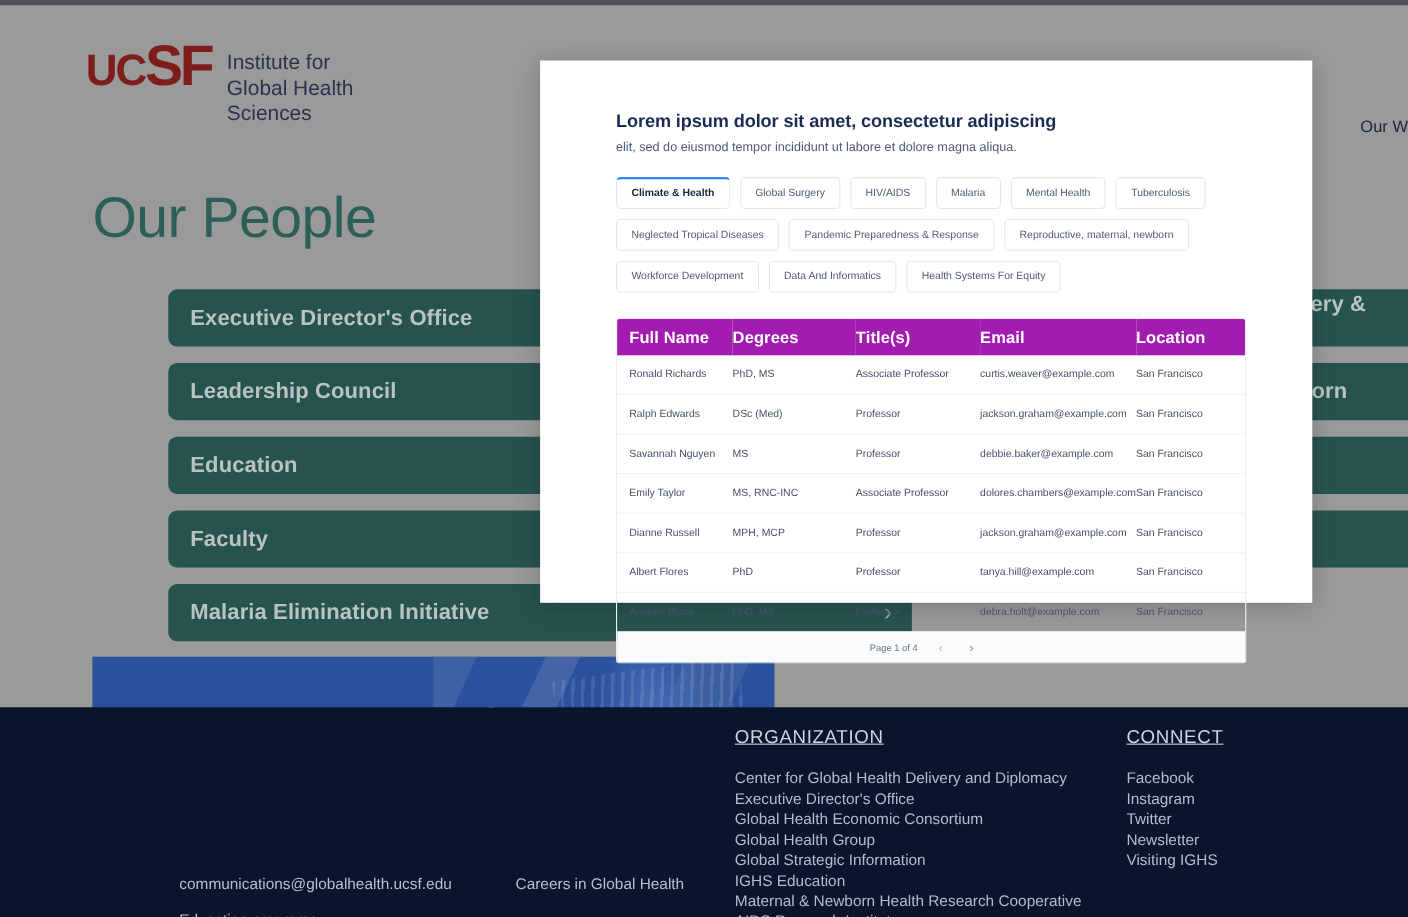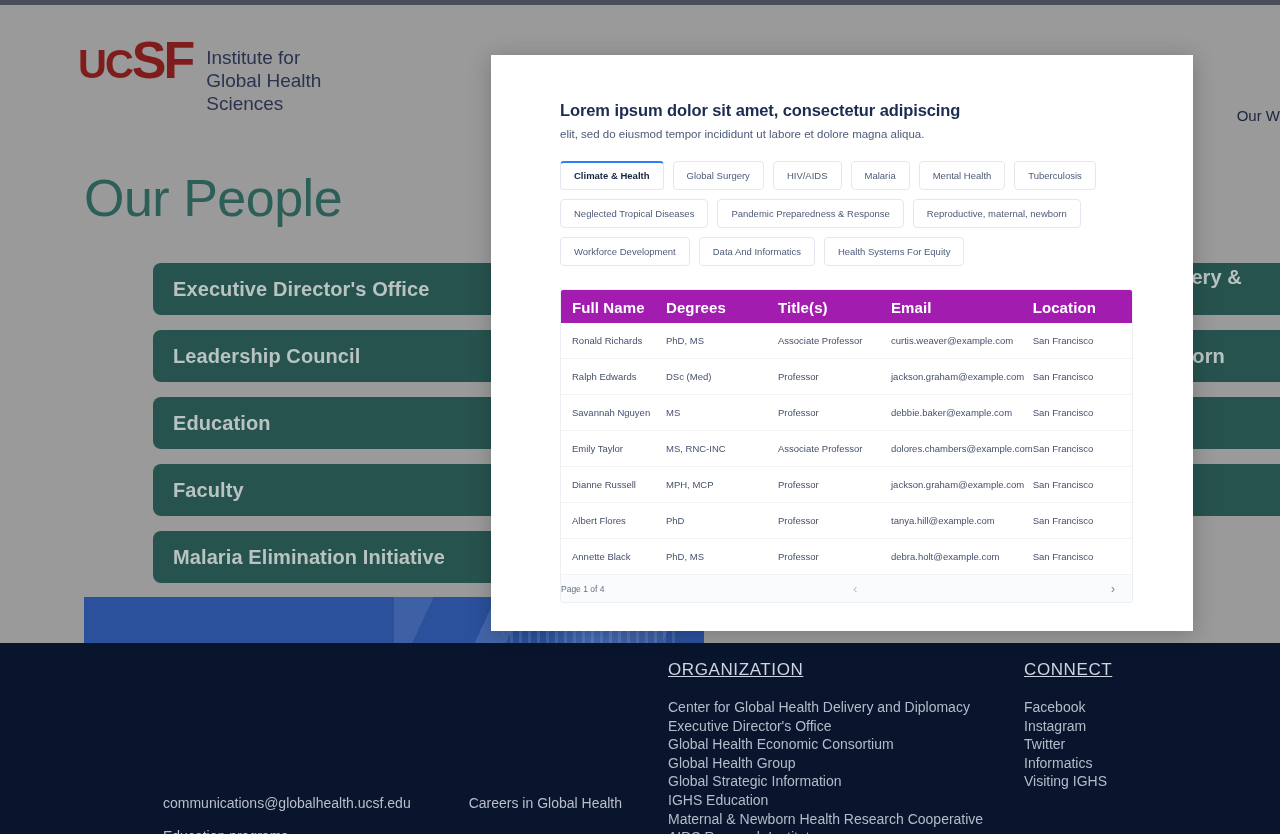--- a/index.html
+++ b/index.html
@@ -130,21 +130,21 @@
     font-size: 17px; color: #cfd5e0; letter-spacing: .6px; margin-bottom: 18px;
     font-weight: 400;
     text-decoration: underline;
   }
   .f-item { font-size: 14px; line-height: 18.6px; color: #b4bccb; }
   .f-col-org .f-item { margin-bottom: 0px; }
   .f-col-connect .f-item { margin-bottom: 0px; }
 
   
   .modal {
-    position: absolute; left: 491px; top: 55px; width: 702px; height: 576px;
+    position: absolute; left: 491px; top: 55px; width: 702px; height: 493px;
     background: #fff;
     box-shadow: 0 3px 22px rgba(0,0,0,0.22);
   }
   .modal-body { padding: 46px 60px 0 69px; }
   .m-title {
     font-size: 16.5px; font-weight: bold; color: #1b2b52; letter-spacing: -0.1px;
   }
   .m-sub { font-size: 11.5px; color: #4d5b78; margin-top: 8px; }
 
   .chips { margin-top: 21px; display: flex; flex-wrap: wrap; gap: 9px 9px; }
@@ -177,21 +177,21 @@
   tbody td:first-child { padding-left: 11px; }
   tbody tr:last-child td { border-bottom: none; }
   .col-name { width: 105px; }
   .col-deg  { width: 112px; margin-left: 36px; }
   .col-title{ width: 113px; }
   .col-email{ width: 133px; }
   .col-loc  { width: auto; }
 
   .tfoot {
     background: #fafbfc; border-top: 1px solid #f1f3f7;
-    height: 28px; display: flex; align-items: center; justify-content: space-between;
+    height: 28px; display: flex; align-items: center; justify-content: center;
     padding-right: 12px; gap: 14px;
   }
   .pg-label { font-size: 8.5px; color: #667089; }
   .pg-btn {
     font-size: 12px; color: #b4bcca; width: 14px; text-align: center;
     line-height: 12px;
   }
   .pg-btn.next { color: #7d879b; }
 </style>
 </head>
@@ -287,21 +287,21 @@
         <div class="f-item">IGHS Education</div>
         <div class="f-item">Maternal &amp; Newborn Health Research Cooperative</div>
         <div class="f-item">AIDS Research Institute</div>
       </div>
 
       <div class="f-col-connect">
         <div class="f-head">CONNECT</div>
         <div class="f-item">Facebook</div>
         <div class="f-item">Instagram</div>
         <div class="f-item">Twitter</div>
-        <div class="f-item">Informatics</div>
+        <div class="f-item">Newsletter</div>
         <div class="f-item">Visiting IGHS</div>
       </div>
 
       <div class="f-links">
         <div class="f-links-row">
           <span>communications@globalhealth.ucsf.edu</span>
           <span>Careers in Global Health</span>
         </div>
         <div class="f-links-row">
           <span>Education programs</span>

